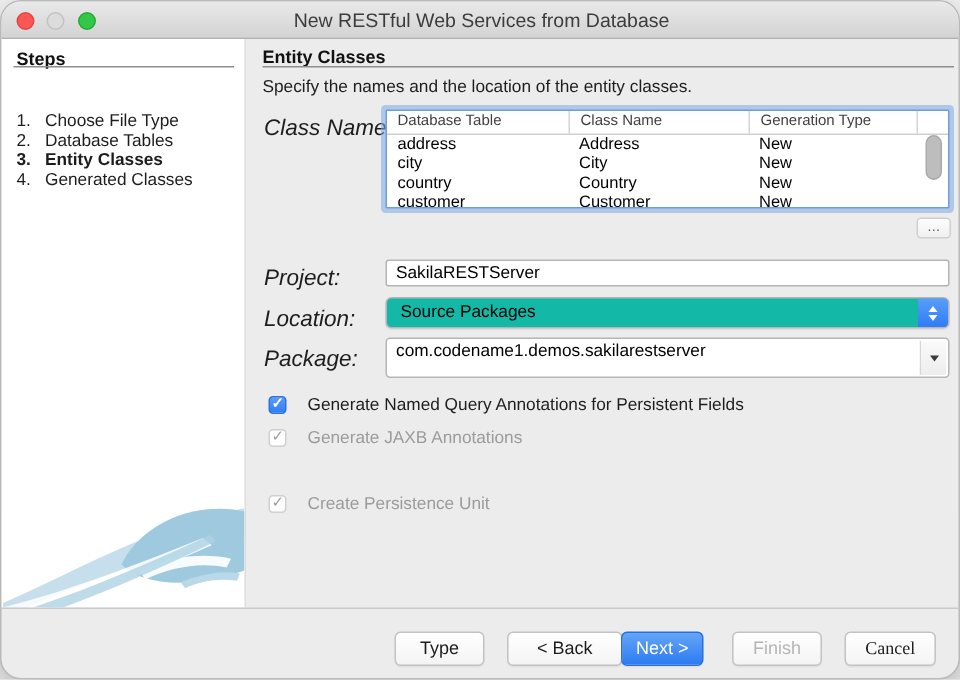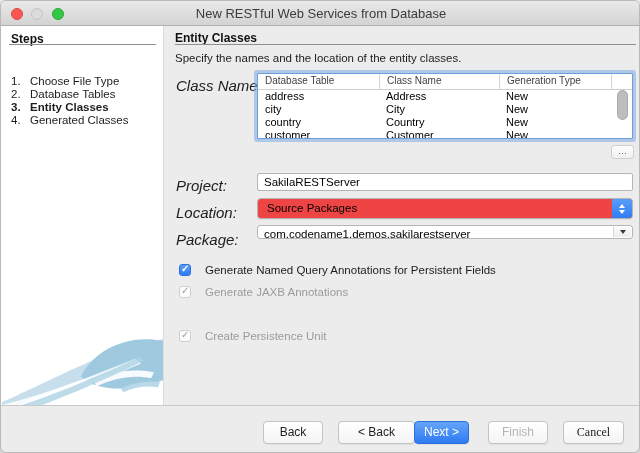--- a/index.html
+++ b/index.html
@@ -1,18 +1,18 @@
 <!DOCTYPE html>
 <html><head>
 <meta charset="utf-8">
 <style>
   html,body { margin:0; padding:0; background:#f2f2f2; font-family:"Liberation Sans", sans-serif; }
   .window {
     position:relative; width:640px; height:453px; margin:0 auto;
-    background:#ececec; border-radius:6px; overflow:hidden;
+    background:#ececec; border-radius:14px; overflow:hidden;
     box-shadow:0 10px 30px rgba(0,0,0,.3); border:1px solid #b9b9b9; box-sizing:border-box;
   }
   
   .titlebar {
     position:absolute; left:0; top:0; width:640px; height:25px;
     background:linear-gradient(#e9e9e9,#d3d3d3); border-bottom:1px solid #b1b1b1; box-sizing:border-box;
   }
   .title {
     position:absolute; left:0; right:0; top:5px; text-align:center;
     font-size:13px; color:#3c3c3c;
@@ -59,33 +59,33 @@
     font-size:9px; color:#555; text-align:center; line-height:10px; box-sizing:border-box;
   }
   
   .text-field {
     position:absolute; left:256px; width:376px; height:18px; background:#fff;
     border:1px solid #b5b5b5; border-radius:2px; box-sizing:border-box;
     font-size:11.5px; color:#000; line-height:16px; padding-left:6px; overflow:hidden; white-space:nowrap;
   }
   .popup {
     position:absolute; left:256px; top:197px; width:376px; height:21px;
-    background:#ef4444; border:1px solid #b5b5b5; border-radius:4px; box-sizing:border-box;
+    background:#14b8a6; border:1px solid #b5b5b5; border-radius:4px; box-sizing:border-box;
     box-shadow:0 1px 1px rgba(0,0,0,.06);
   }
   .popup .val { position:absolute; left:9px; top:3px; font-size:11.5px; color:#000; }
   .popup .cap {
     position:absolute; right:0; top:0; bottom:0; width:20px;
     background:linear-gradient(#5a9df8,#2f7cf5); border-radius:0 3px 3px 0;
     display:flex; flex-direction:column; align-items:center; justify-content:center;
   }
   .tri-up   { width:0; height:0; border-left:3.5px solid transparent; border-right:3.5px solid transparent; border-bottom:4.5px solid #fff; margin-bottom:2px; }
   .tri-down { width:0; height:0; border-left:3.5px solid transparent; border-right:3.5px solid transparent; border-top:4.5px solid #fff; }
   .combo {
-    position:absolute; left:256px; top:224px; width:376px; height:14px;
+    position:absolute; left:256px; top:224px; width:376px; height:27px;
     background:#fff; border:1px solid #b5b5b5; border-radius:3px; box-sizing:border-box;
   }
   .combo .val { position:absolute; left:6px; top:2px; font-size:11.5px; color:#000; white-space:nowrap; }
   .combo .arrow-btn {
     position:absolute; right:1px; top:1px; bottom:1px; width:17px;
     background:linear-gradient(#fafafa,#ededed); border-left:1px solid #d6d6d6; border-radius:0 2px 2px 0;
     display:flex; align-items:center; justify-content:center;
   }
   .tri-small { width:0; height:0; border-left:3.5px solid transparent; border-right:3.5px solid transparent; border-top:4.5px solid #3a3a3a; }
   
@@ -218,19 +218,19 @@
   <div class="cbrow" style="top:284px" data-state="on-disabled">
     <span class="cb"></span>
     <span class="cb-label">Generate JAXB Annotations</span>
   </div>
   <div class="cbrow" style="top:328px" data-state="on-disabled">
     <span class="cb"></span>
     <span class="cb-label">Create Persistence Unit</span>
   </div>
 
   <div class="footer-rule"></div>
-  <div class="btn b-help" data-variant="default">Back</div>
+  <div class="btn b-help" data-variant="default">Type</div>
   <div class="btn b-back" data-variant="default">&lt; Back</div>
   <div class="btn b-next" data-variant="primary">Next &gt;</div>
   <div class="btn b-finish" data-variant="disabled">Finish</div>
   <div class="btn b-cancel" data-variant="default">Cancel</div>
 
 </div>
 
 </body></html>

